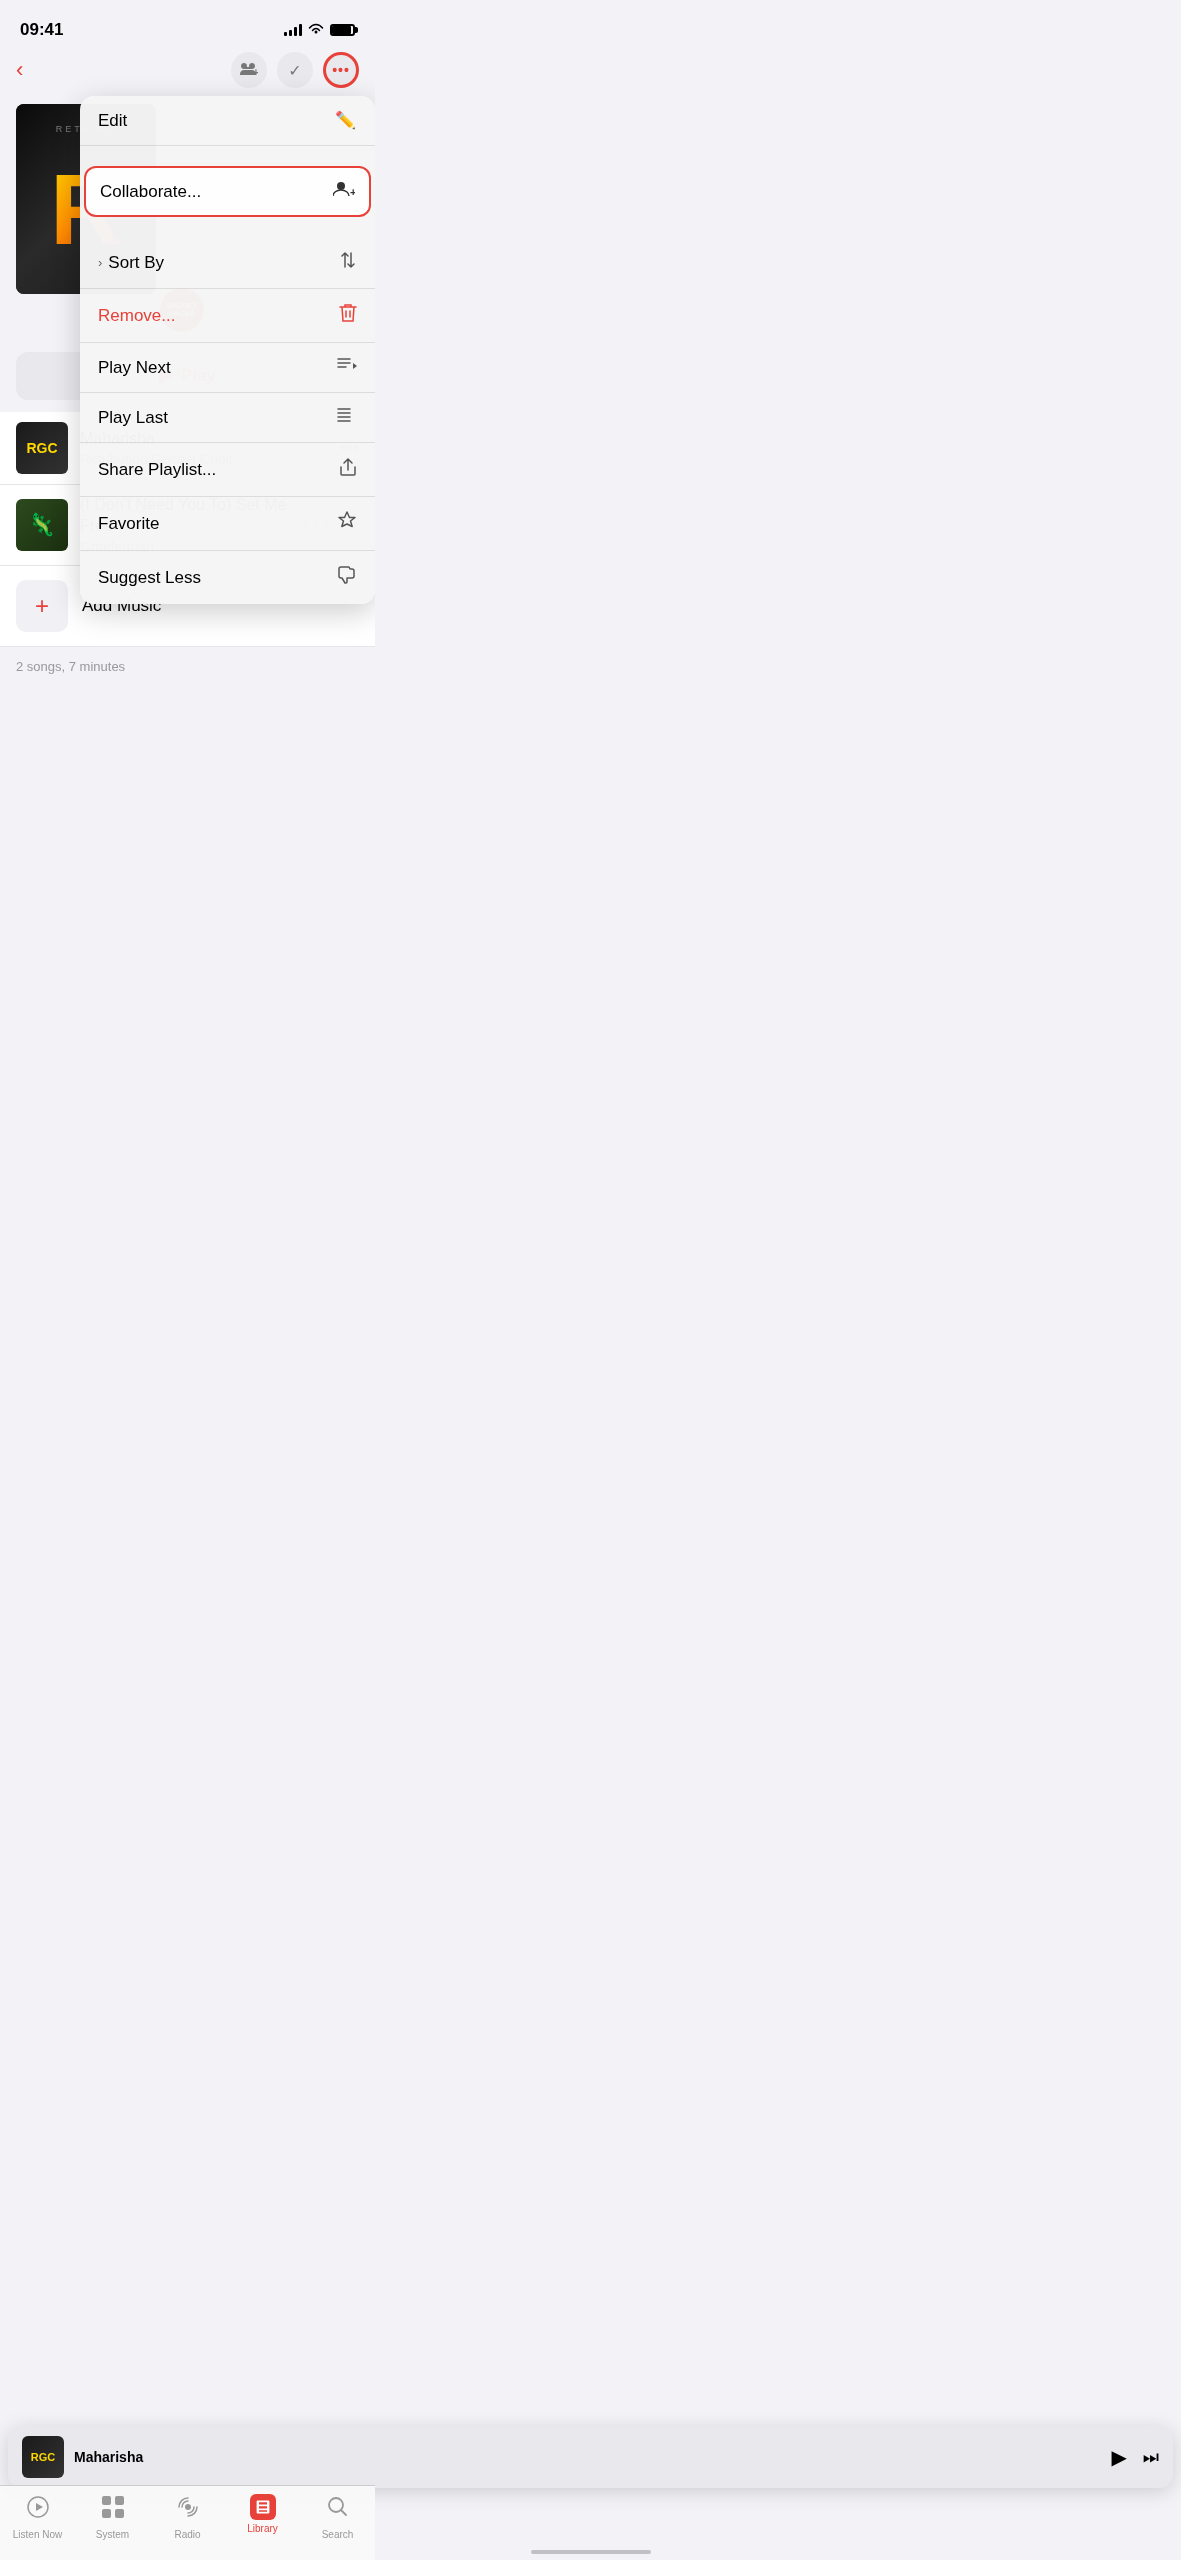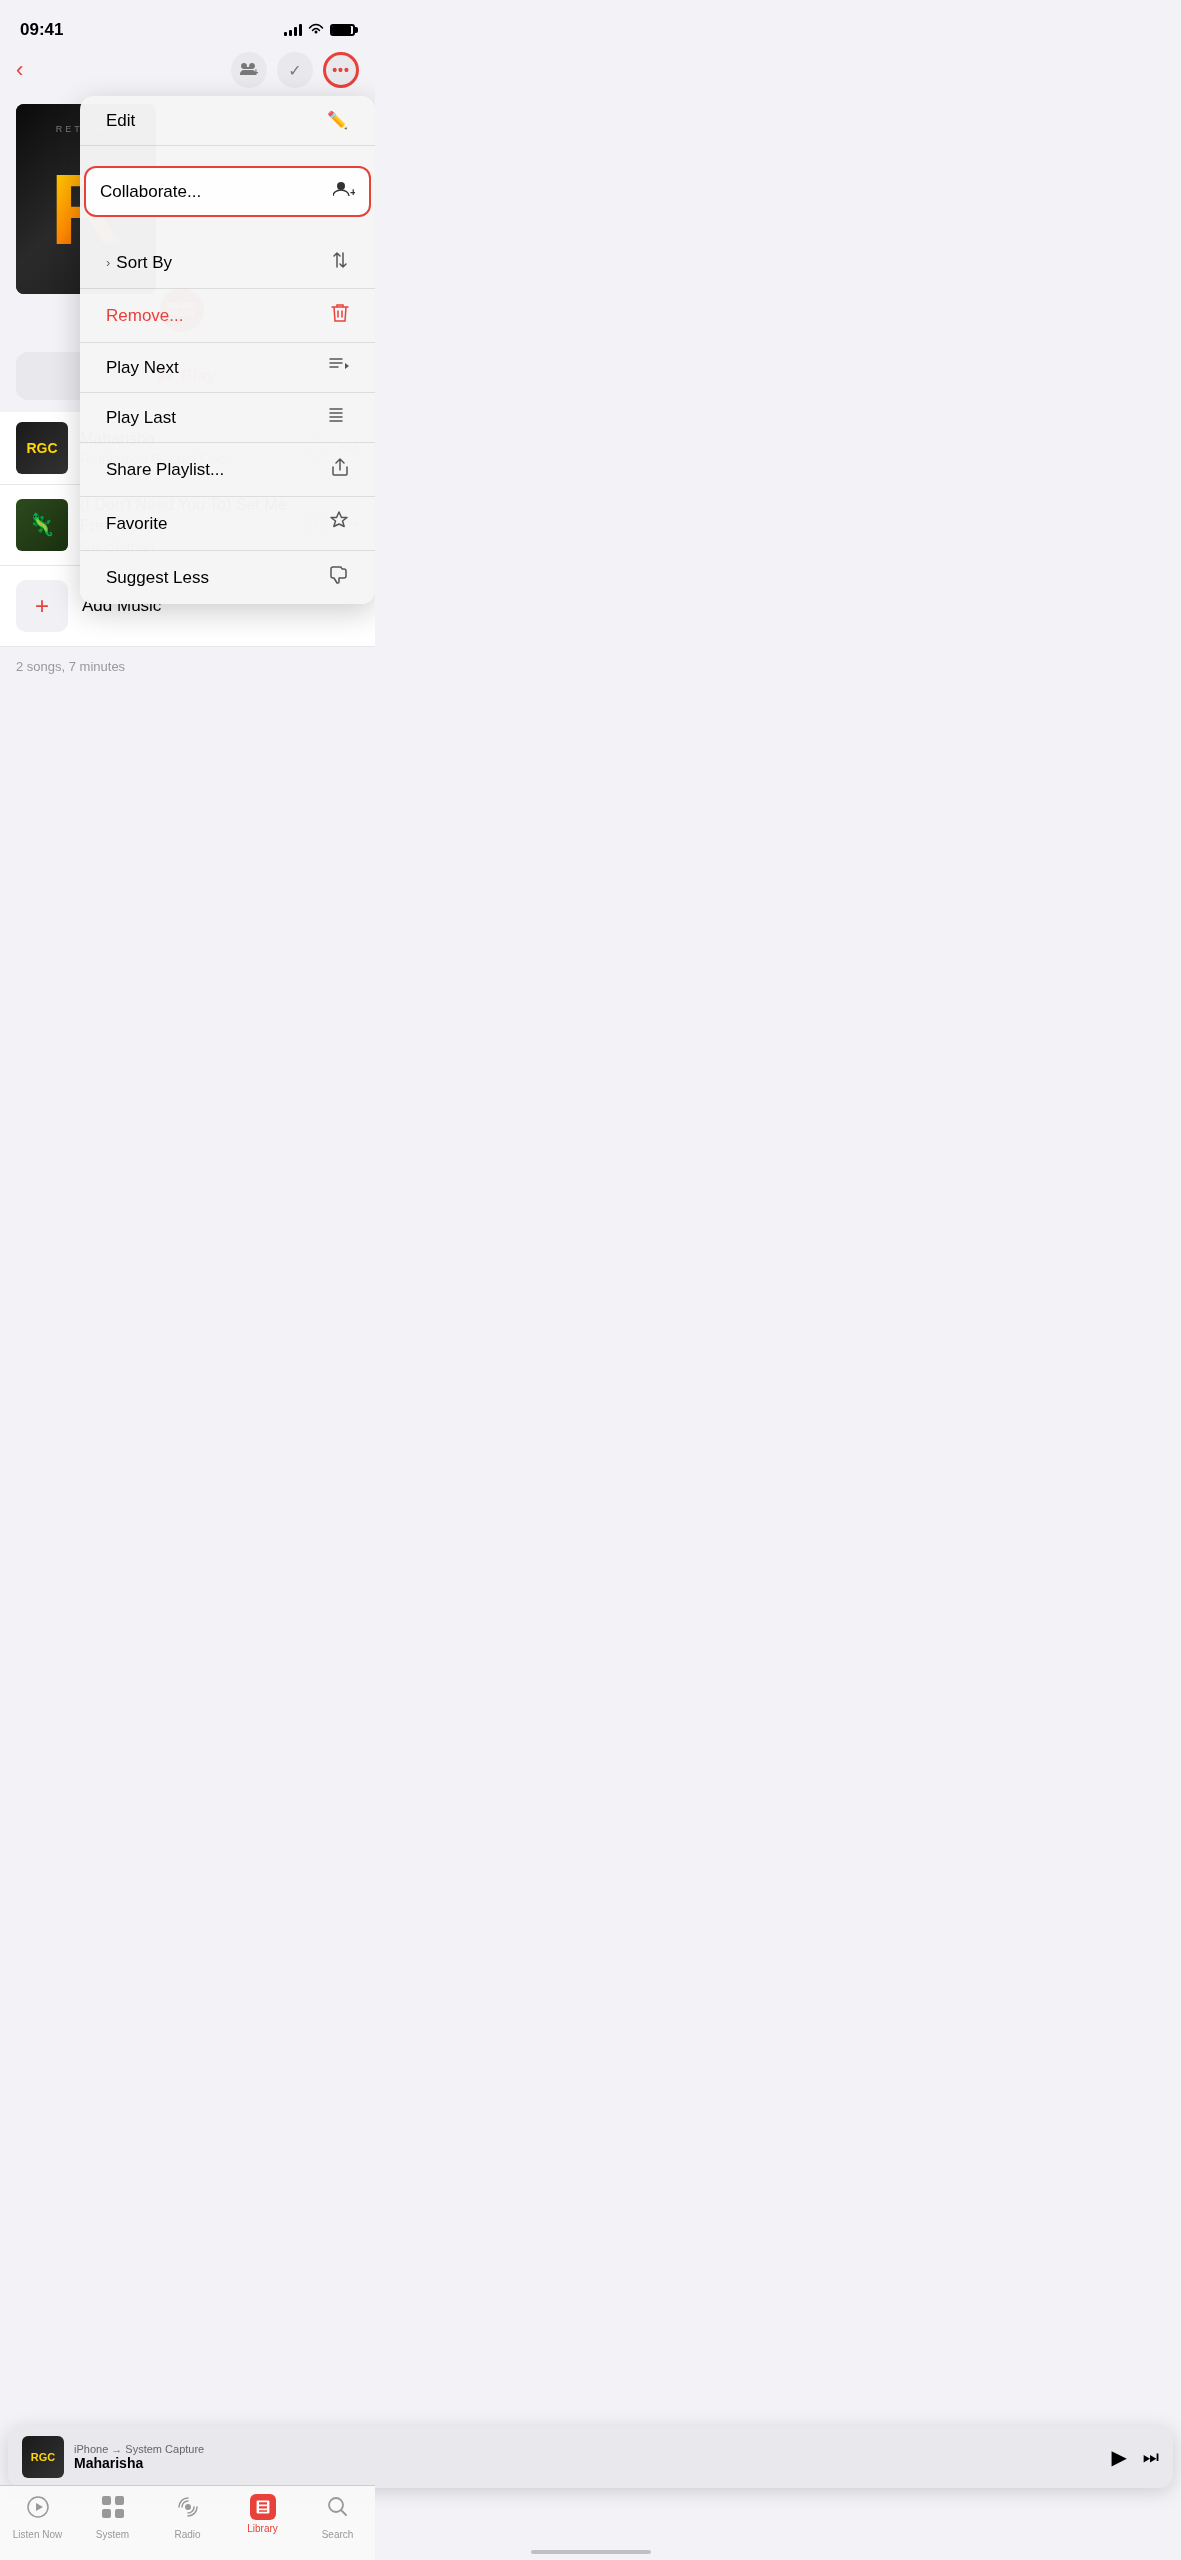--- a/index.html
+++ b/index.html
@@ -174,21 +174,21 @@
       background: rgba(245, 245, 245, 0.98);
       border-radius: 14px;
       overflow: hidden;
       box-shadow: 0 8px 30px rgba(0,0,0,0.2);
       z-index: 200;
     }
     .menu-item {
       display: flex;
       align-items: center;
       justify-content: space-between;
-      padding: 14px 26px;
+      padding: 14px 18px;
       border-bottom: 0.5px solid rgba(0,0,0,0.1);
       cursor: pointer;
     }
     .menu-item:last-child {
       border-bottom: none;
     }
     .menu-item.highlighted {
       background: rgba(255,255,255,0.9);
       border: 2.5px solid #e8413a;
       border-radius: 12px;
@@ -684,21 +684,20 @@
   <div class="songs-count">2 songs, 7 minutes</div>
 
   <div style="height: 160px;"></div>
 </div>
 
 <div class="mini-player">
   <div class="mini-artwork">
     <span class="mini-artwork-text">RGC</span>
   </div>
   <div class="mini-info">
-    <div class="mini-source">iPhone → System Capture</div>
     <div class="mini-title">Maharisha</div>
   </div>
   <div class="mini-controls">
     <div class="mini-play">▶</div>
     <div class="mini-forward">⏭</div>
   </div>
 </div>
 
 <div class="tab-bar">
   <div class="tab-item">

